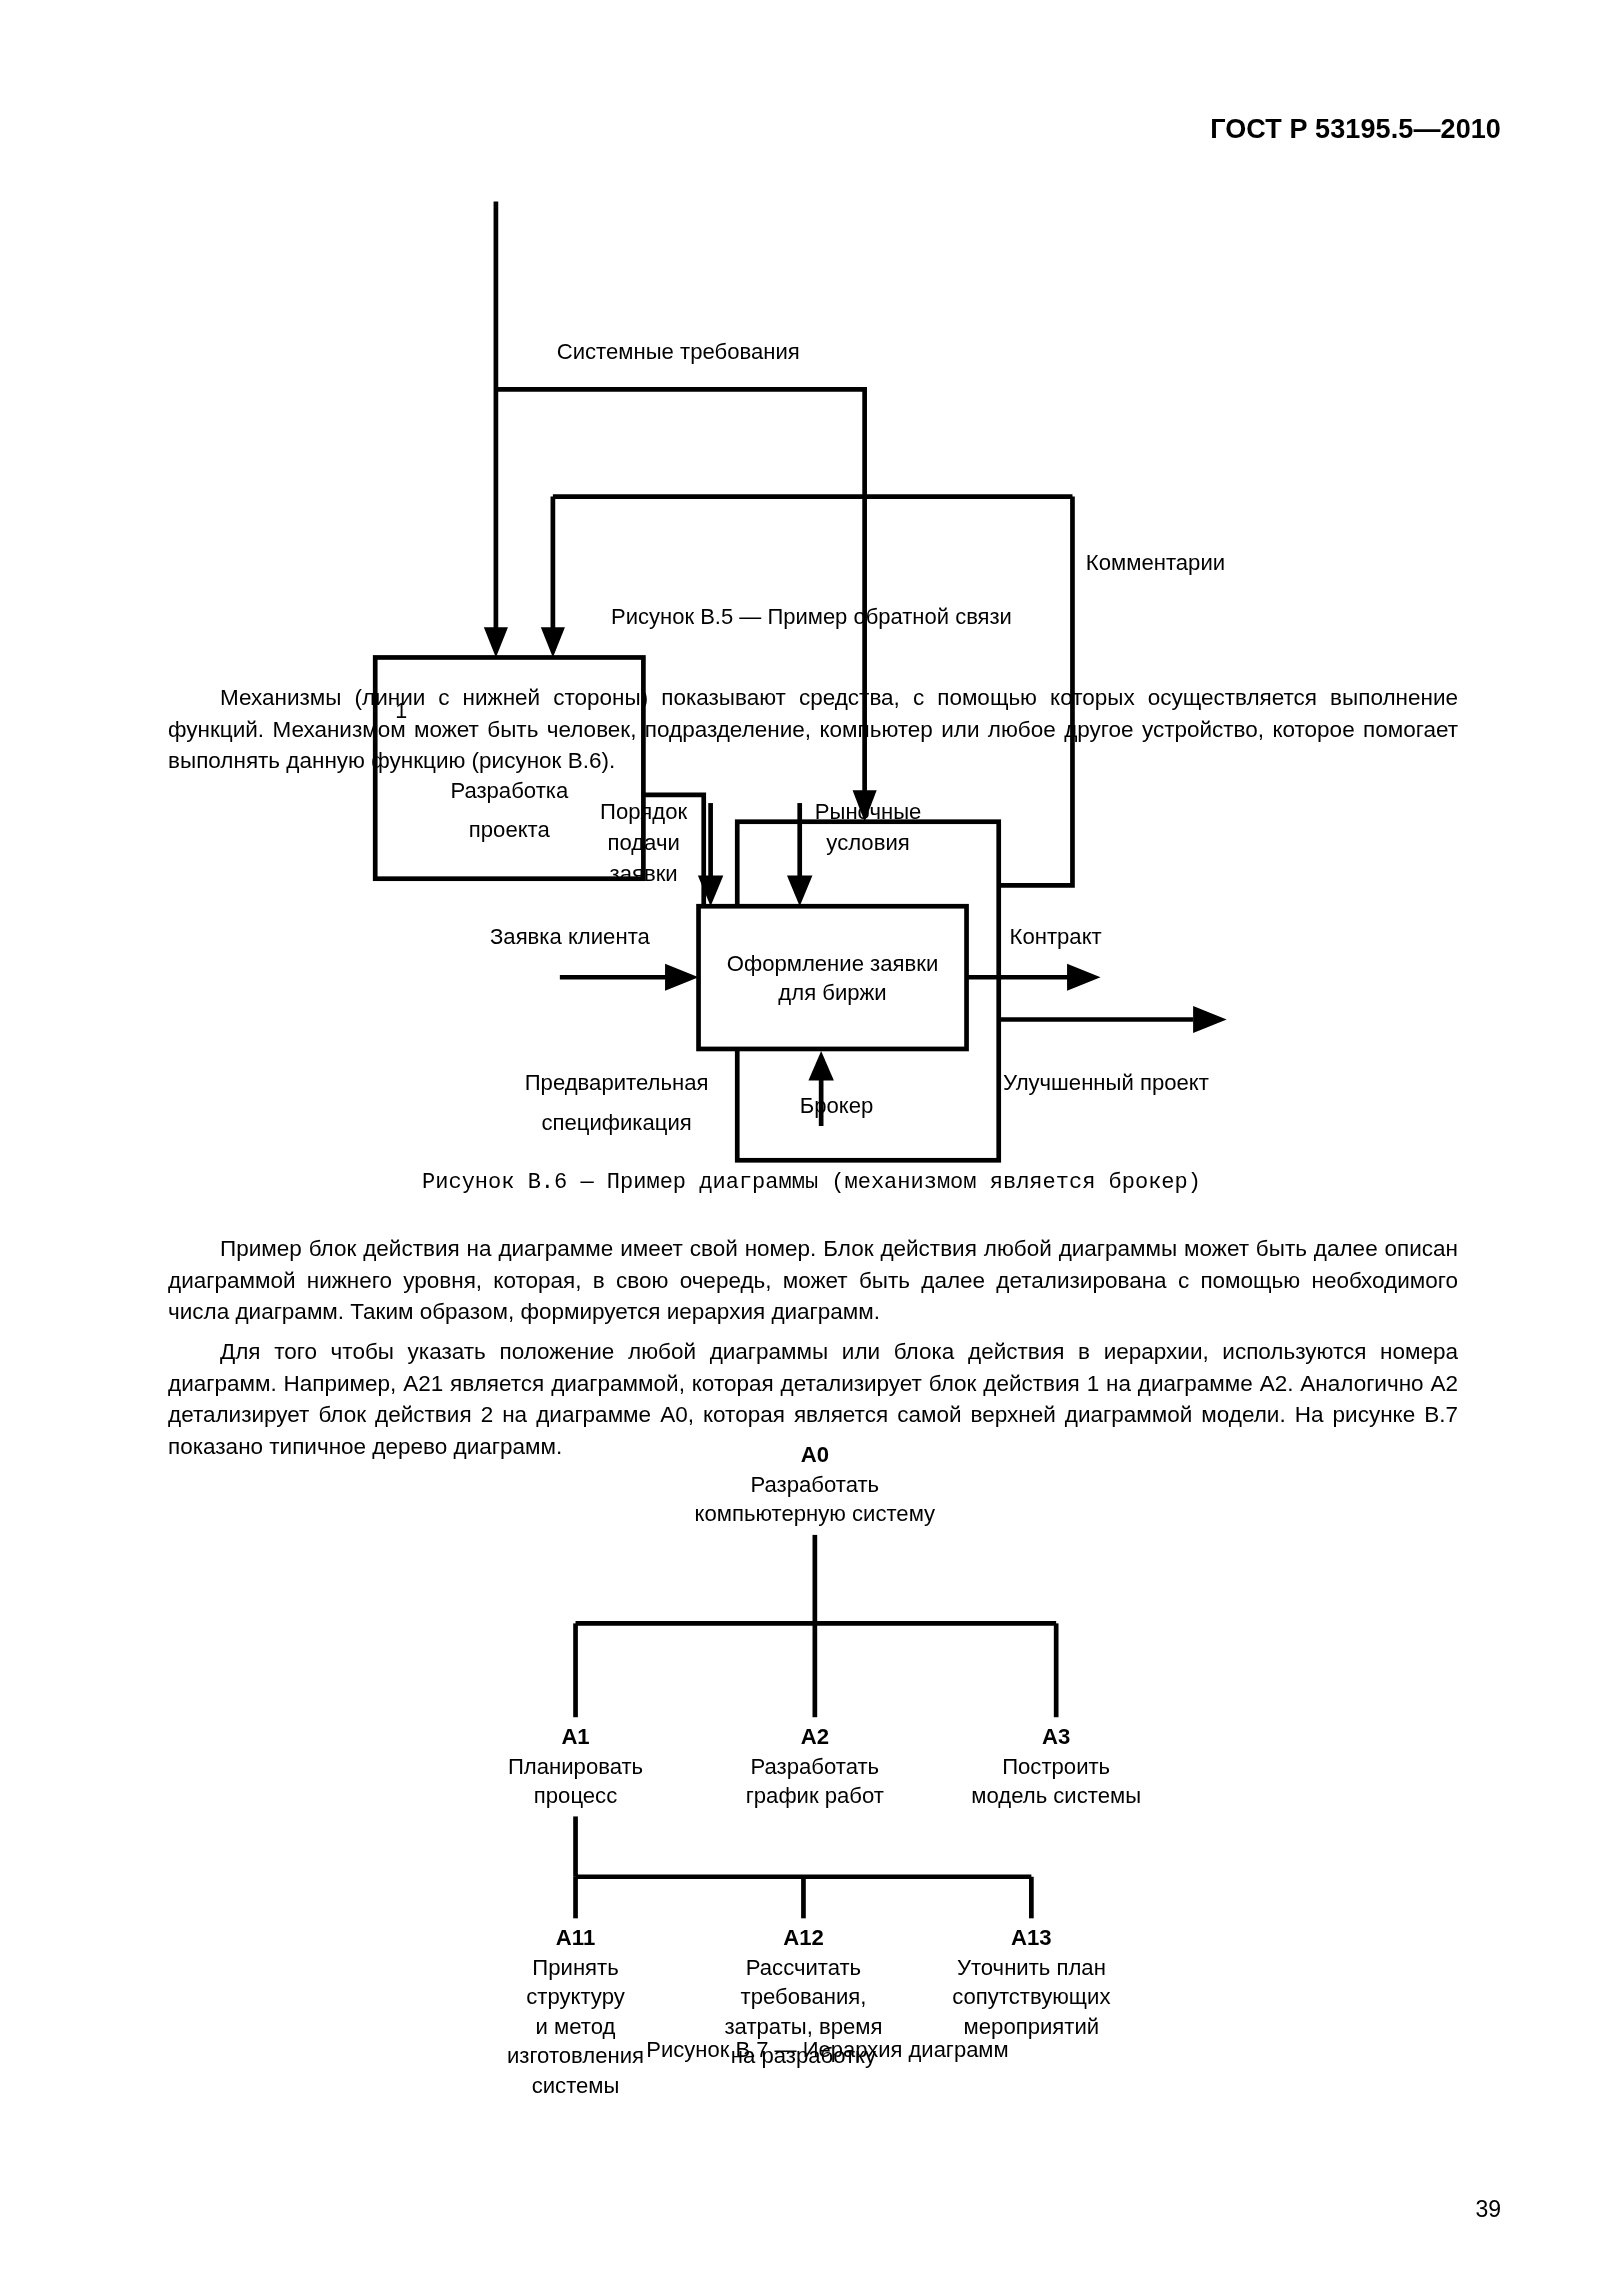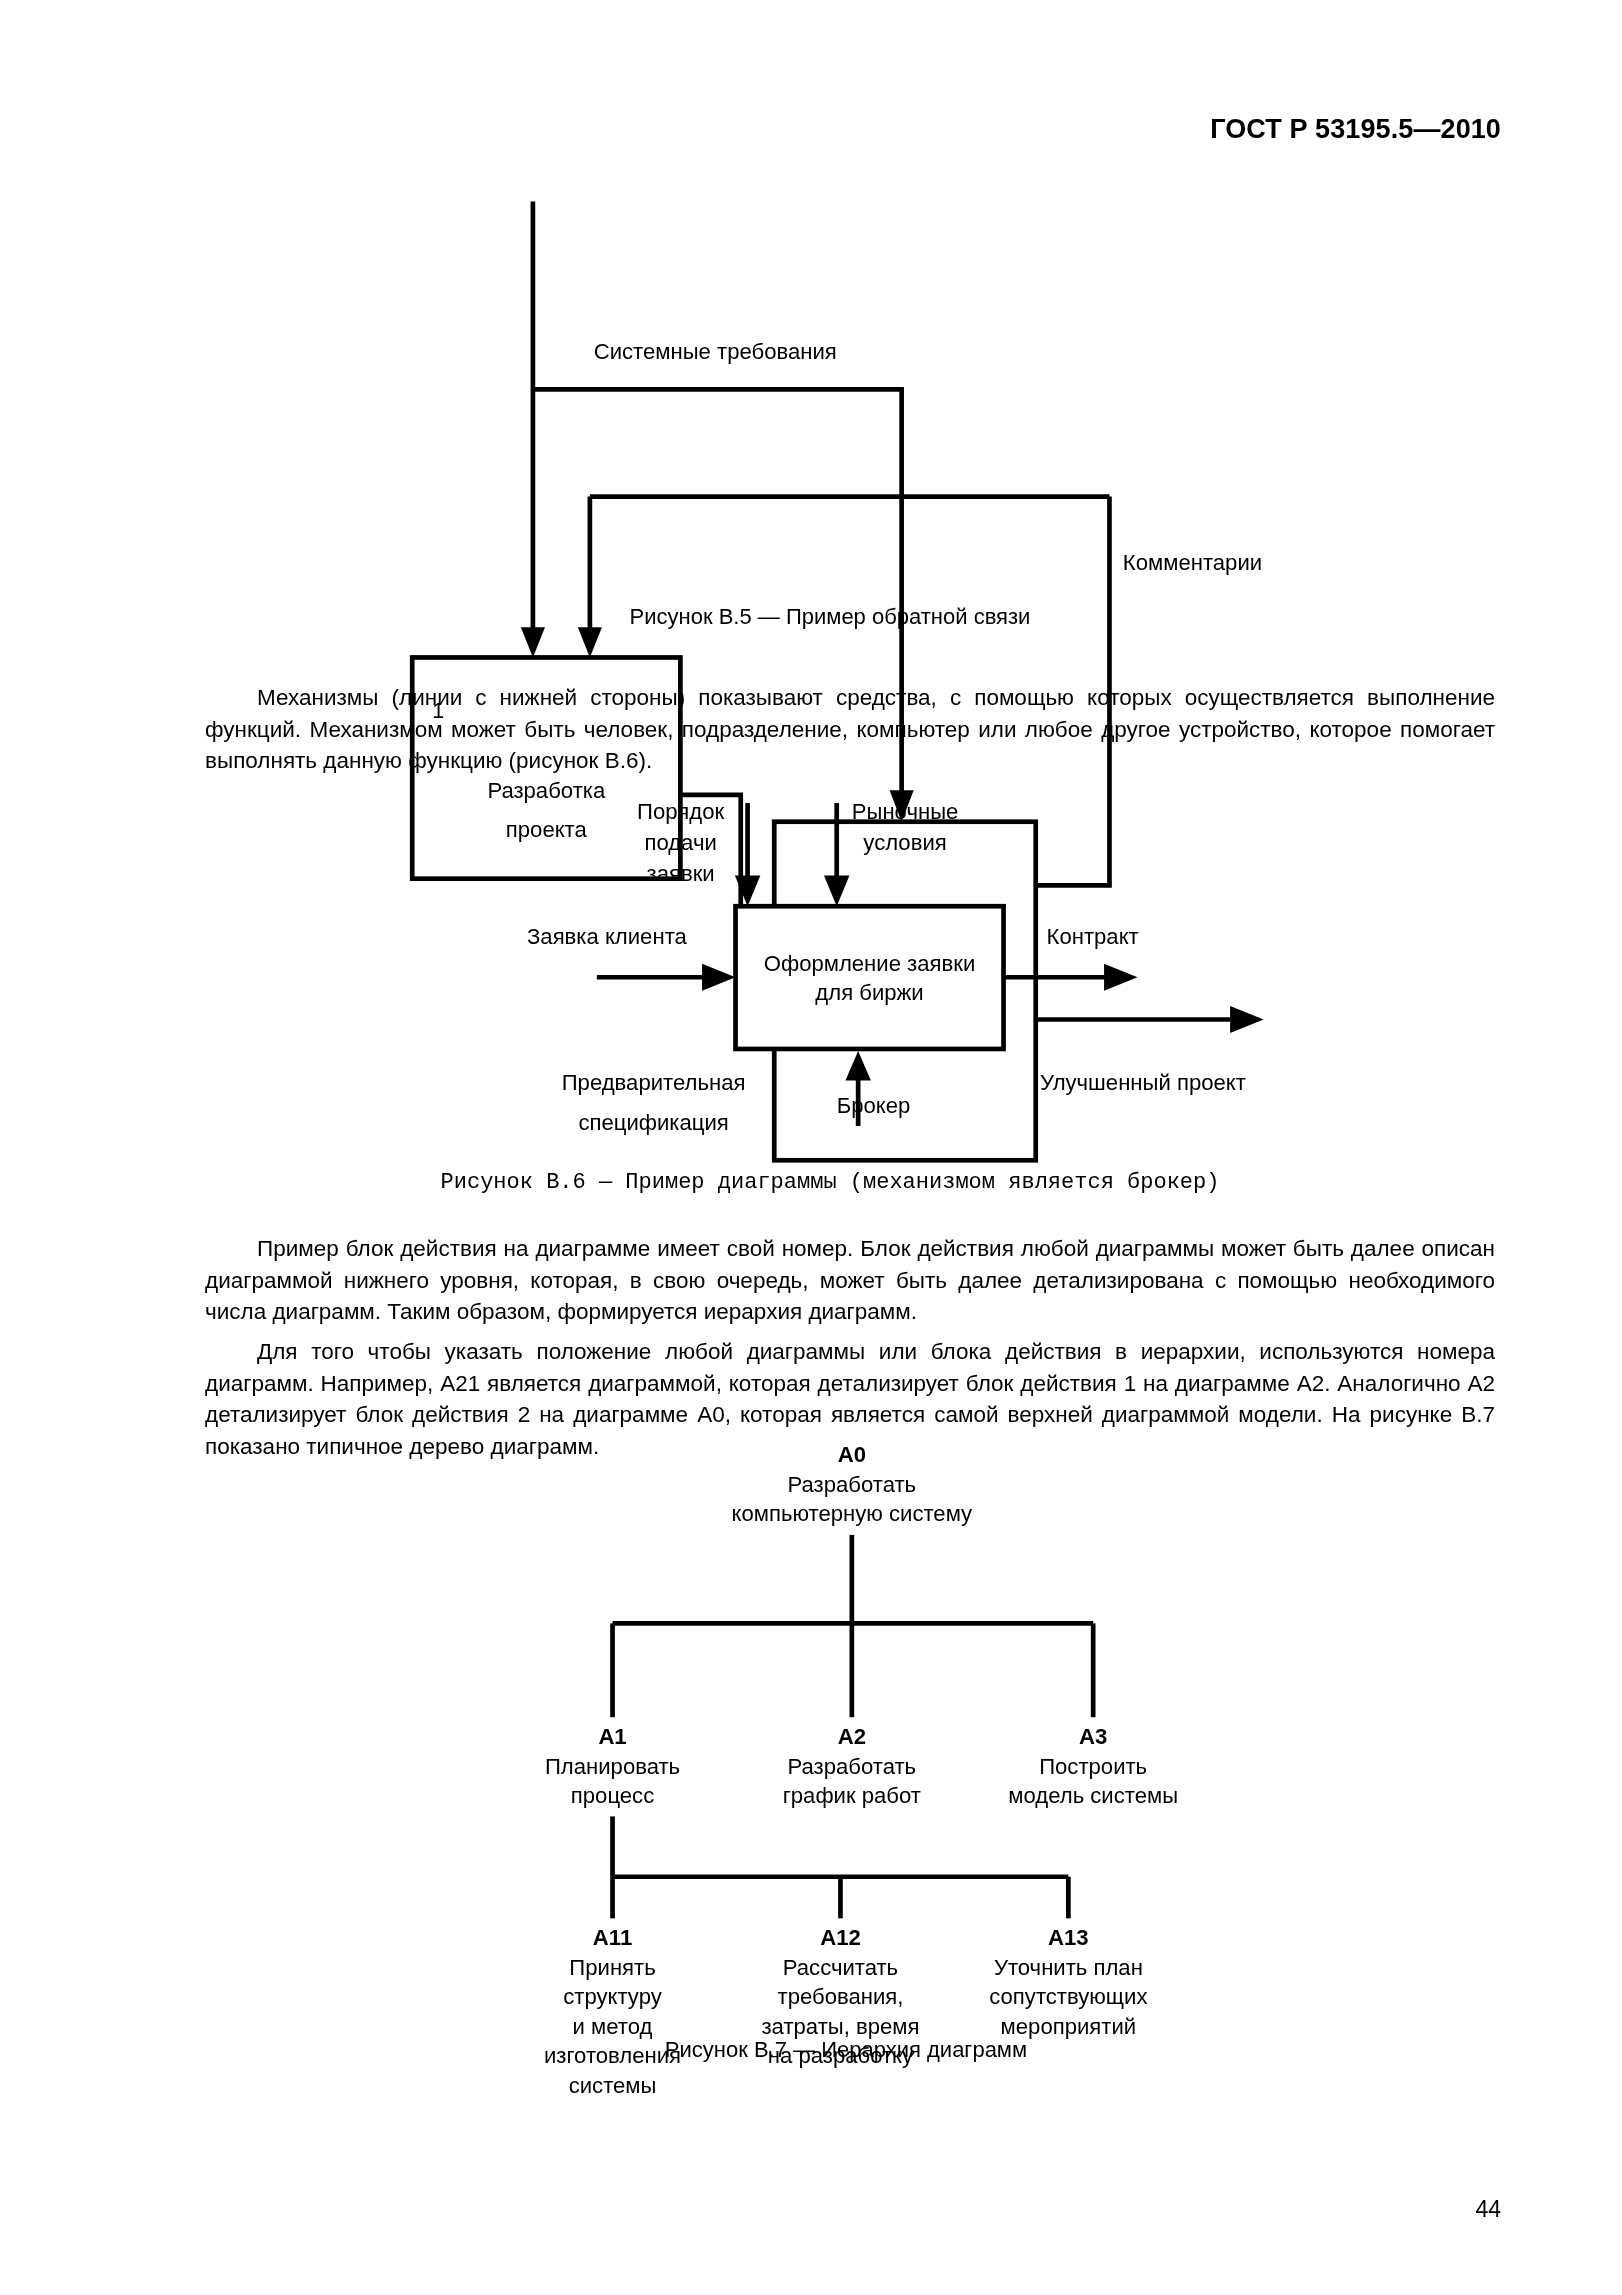--- a/index.html
+++ b/index.html
@@ -1,21 +1,21 @@
 <!DOCTYPE html>
 <html lang="ru" style="font-size:10.7px"><head>
 <meta charset="utf-8">
 <style>
   html,body{margin:0;padding:0;background:#ffffff;}
   body{
     width:1623px;height:2295px;position:relative;
     font-family:"Liberation Sans","DejaVu Sans",sans-serif;
     color:#000000;overflow:hidden;
   }
-  .page{position:absolute;inset:0;margin-left:37px;}
+  .page{position:absolute;inset:0;}
 
   
   .doc-header{
     position:absolute;top:114px;right:122px;
     font-size:27px;font-weight:bold;letter-spacing:0.1px;
     white-space:nowrap;
   }
 
   
   .fig-caption{
@@ -189,16 +189,16 @@
 
       <text class="dtxt-b ctr" x="918" y="752">А13</text>
       <text class="dtxt ctr" x="918" y="796">Уточнить план</text>
       <text class="dtxt ctr" x="918" y="840">сопутствующих</text>
       <text class="dtxt ctr" x="918" y="884">мероприятий</text>
     </svg>
   </div>
 
   <div class="fig-caption" style="top:2037px;padding-left:16px;">Рисунок В.7 —  Иерархия диаграмм</div>
 
-  <div class="page-number">44</div>
+  <div class="page-number">39</div>
 
 </div>
 
 
 </body></html>

